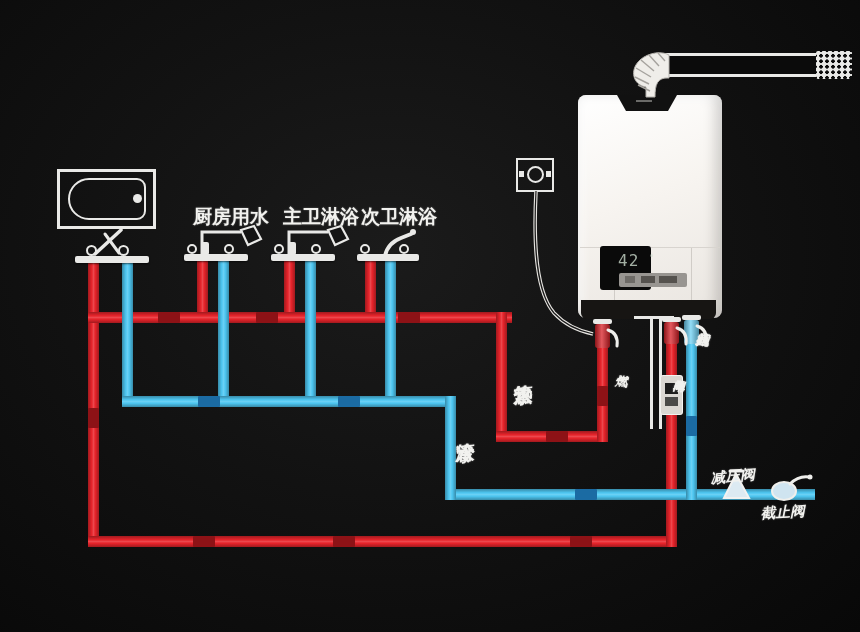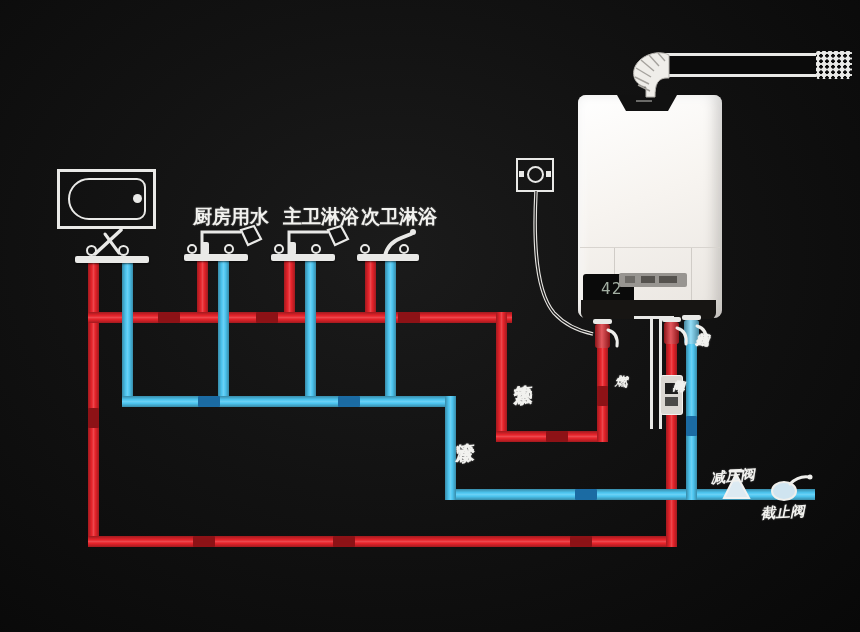--- a/index.html
+++ b/index.html
@@ -96,21 +96,21 @@
   <div class="bar" style="left:357px;top:254px;width:62px;"></div>
   <div class="ring" style="left:360px;top:244px;width:10px;height:10px;"></div>
   <div class="ring" style="left:399px;top:244px;width:10px;height:10px;"></div>
 
   <div class="abs" style="left:578px;top:95px;width:144px;height:223px;border-radius:8px;background:linear-gradient(160deg,#ffffff 0%,#f7f4f0 45%,#e9e5e0 100%);box-shadow:inset -6px -4px 14px rgba(0,0,0,.18), inset 4px 4px 10px rgba(255,255,255,.8);"></div>
   <div class="abs" style="left:617px;top:95px;width:60px;height:16px;background:#111;clip-path:polygon(0 0,100% 0,85% 100%,15% 100%);"></div>
   <div class="abs" style="left:636px;top:100px;width:16px;height:2px;background:#6a6a68;"></div>
   <div class="abs" style="left:580px;top:247px;width:140px;height:1px;background:#d8d4cf;"></div>
   <div class="abs" style="left:614px;top:248px;width:1px;height:54px;background:#d0ccc7;"></div>
   <div class="abs" style="left:691px;top:248px;width:1px;height:54px;background:#d0ccc7;"></div>
-  <div class="abs" style="left:583px;top:246px;width:51px;height:44px;background:#0a0a0a;border-radius:3px;margin-top:28px;">
+  <div class="abs" style="left:600px;top:246px;width:51px;height:44px;background:#0a0a0a;border-radius:3px;">
     <span style="position:absolute;left:18px;top:5px;font-family:'DejaVu Sans Mono',monospace;font-size:16px;color:rgba(205,220,205,.78);letter-spacing:1px;">42</span>
     <span style="position:absolute;left:50px;top:8px;width:3px;height:3px;border-radius:50%;background:rgba(205,220,205,.5);"></span>
   </div>
   <div class="abs" style="left:619px;top:273px;width:68px;height:14px;background:#989591;border-radius:2px;">
     <span style="position:absolute;left:6px;top:3px;width:10px;height:7px;background:#6e6b67;"></span>
     <span style="position:absolute;left:22px;top:3px;width:14px;height:7px;background:#55524e;"></span>
     <span style="position:absolute;left:40px;top:3px;width:18px;height:7px;background:#55524e;"></span>
   </div>
   <div class="abs" style="left:581px;top:300px;width:135px;height:19px;background:#171513;border-radius:0 0 6px 6px;"></div>
 

